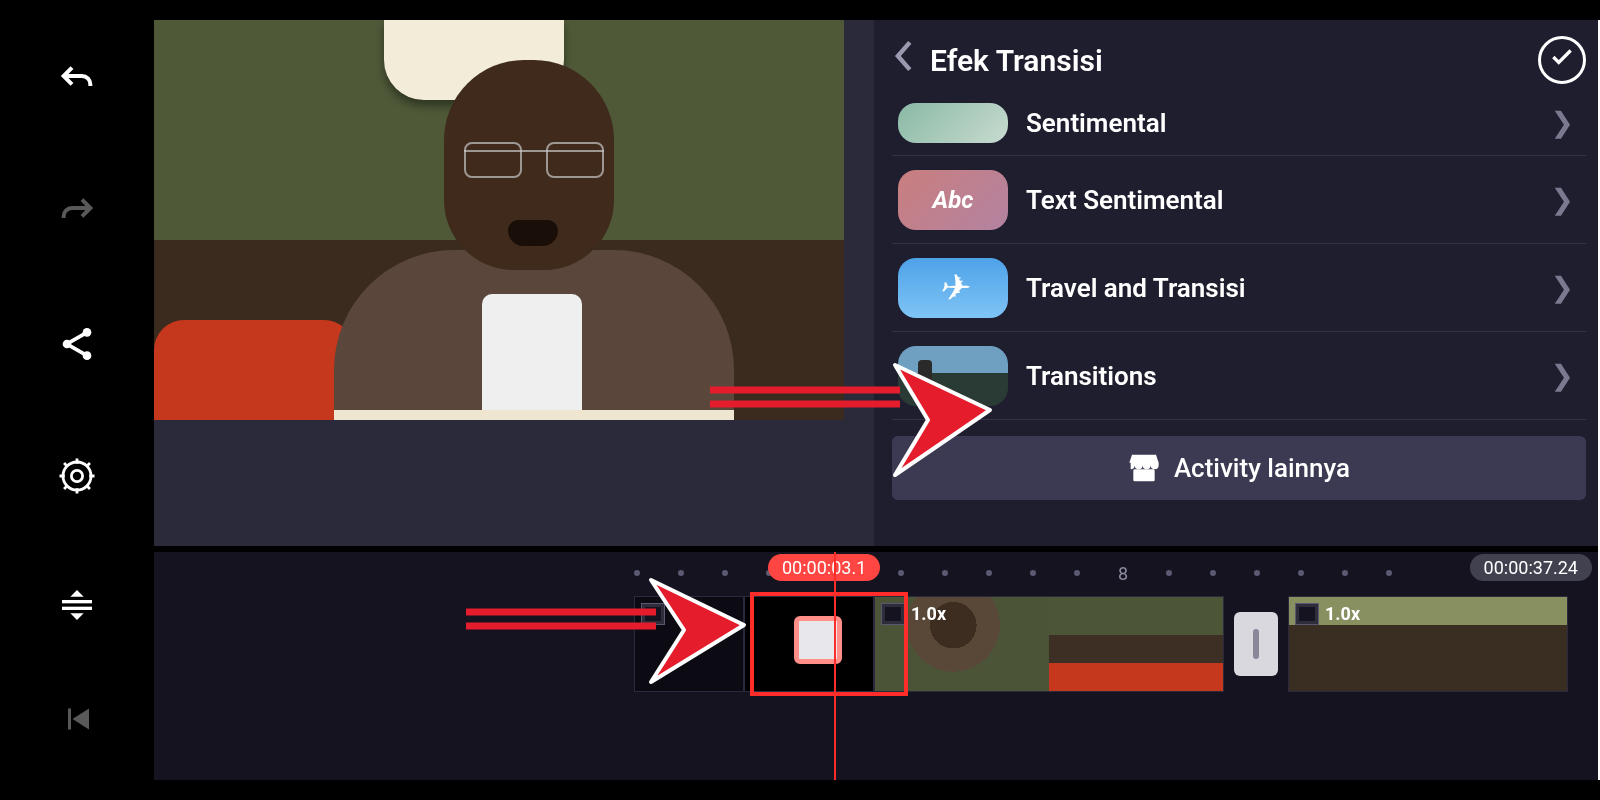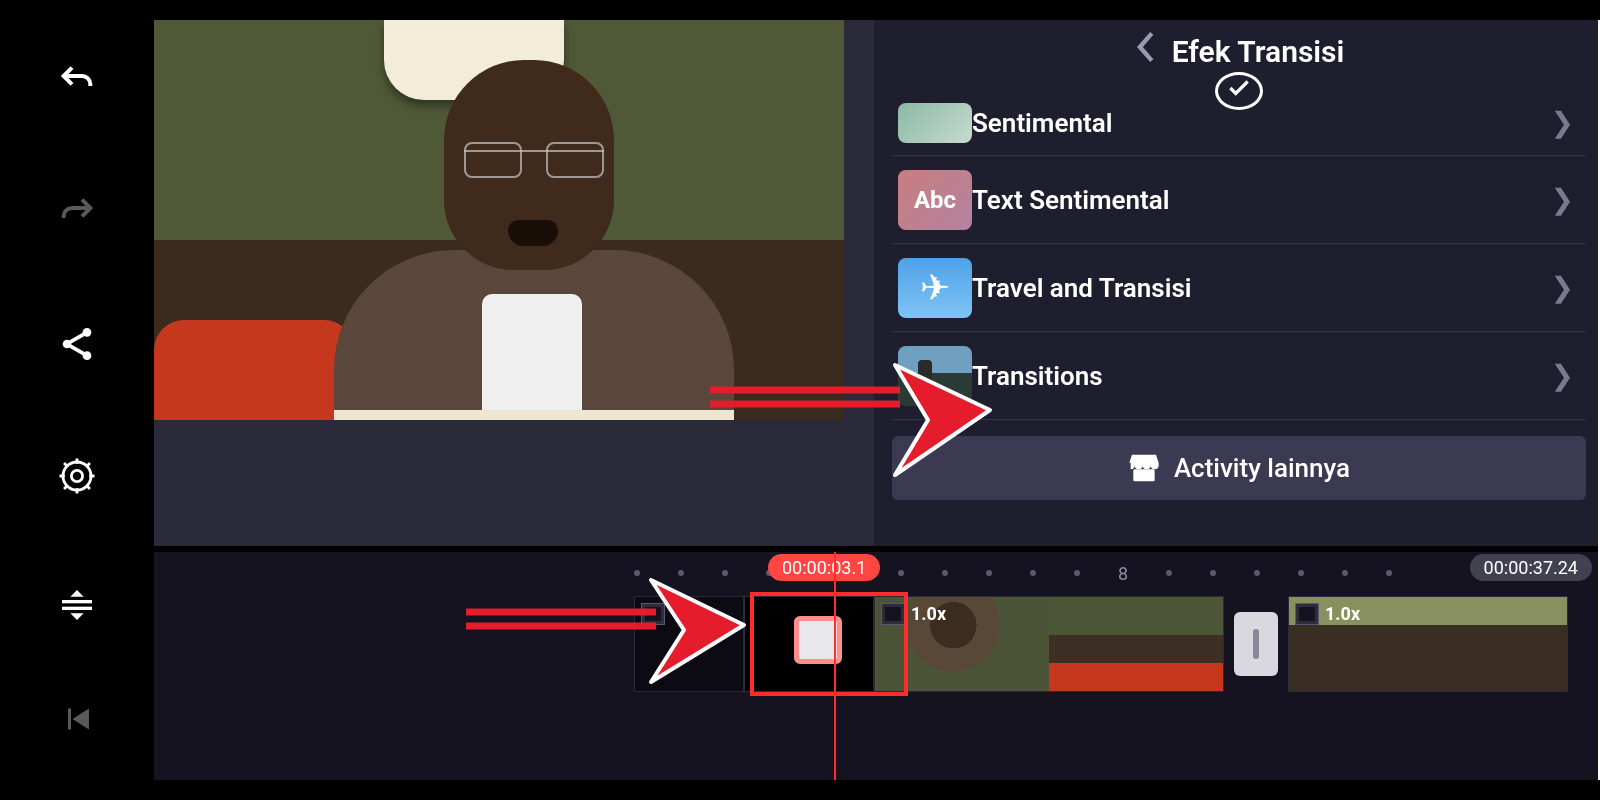--- a/index.html
+++ b/index.html
@@ -20,30 +20,30 @@
   .head { position:absolute; left:170px; top:0; width:170px; height:210px; background:#3f2a1c; border-radius: 80px 80px 70px 70px; }
   .glasses { position:absolute; left:190px; top:90px; width:140px; height:24px; border-top:2px solid rgba(200,200,200,.7); }
   .glasses::before, .glasses::after{content:"";position:absolute;top:-10px;width:54px;height:32px;border:2px solid rgba(200,200,200,.7);border-radius:8px;}
   .glasses::before{left:0;} .glasses::after{right:0;}
   .mouth { position:absolute; left:234px; top:160px; width:50px; height:26px; background:#1a0e08; border-radius: 20px 20px 30px 30px; }
   .torso { position:absolute; left:60px; top:190px; width:400px; height:220px; background:#5a463a; border-radius:120px 120px 0 0; }
   .torso::after{content:"";position:absolute;left:148px;top:44px;width:100px;height:120px;background:#efefef;border-radius:10px 10px 0 0;}
   .stripe { position:absolute; left:60px; top:350px; width:400px; height:40px; background:linear-gradient(180deg,#efe6d2 0,#efe6d2 12px,#5a463a 12px,#5a463a 20px,#efe6d2 20px,#efe6d2 32px,#5a463a 32px);}
   .couch { position:absolute; left:0; top:300px; width:200px; height:140px; background:#c6381d; border-radius:30px; }
   .panel { flex:1; background:#1f1e2e; display:flex; flex-direction:column; padding: 10px 12px 16px 18px; }
-  .panel-header { display:flex; align-items:center; justify-content:space-between; height:60px; margin-bottom:8px;flex-direction:column; }
+  .panel-header { display:flex; align-items:center; justify-content:space-between; height:60px; margin-bottom:8px; }
   .panel-left { display:flex; align-items:center; gap:16px; }
   .back-chev { color:#9a99b0; font-size:34px; }
   .panel-title { font-size:30px; font-weight:600; color:#fff; }
   .confirm { width:48px; height:48px; border:3px solid #fff; border-radius:50%; display:flex; align-items:center; justify-content:center; font-size:26px; }
   .cat-list { display:flex; flex-direction:column; }
-  .cat-item { display:flex; align-items:center; gap:0; padding: 8px 6px; border-bottom:1px solid #34334a; min-height:88px; position:relative; }
+  .cat-item { display:flex; align-items:center; gap:18px; padding: 8px 6px; border-bottom:1px solid #34334a; min-height:88px; position:relative; }
   .cat-item:first-child { min-height: 58px; padding-top:0; }
   .cat-item:first-child .thumb { height:40px; }
-  .thumb { width:74px; height:60px; border-radius:8px; flex-shrink:0; }
+  .thumb { width:110px; height:60px; border-radius:18px; flex-shrink:0;font-style:italic; }
   .thumb.sent { background: linear-gradient(135deg,#8ab9a6,#c8dbd0); }
   .thumb.text { background: linear-gradient(135deg,#c97e7e,#b383a1); display:flex;align-items:center;justify-content:center;font-weight:700;font-size:24px;color:#fff;}
   .thumb.travel { background: linear-gradient(180deg,#4ea2e8,#7fc4f6); display:flex;align-items:center;justify-content:center; }
   .thumb.accel { background: linear-gradient(180deg,#6fa0c2 0,#6fa0c2 45%,#2a3a34 45%); position:relative; }
   .thumb.accel::after{content:"";position:absolute;left:20px;top:14px;width:14px;height:26px;background:#2a2a2a;border-radius:4px;}
   .cat-label { font-size:26px; font-weight:600; color:#fff; }
   .cat-chev { color:#7a7990; font-size:28px; margin-left:auto; padding-right:6px; }
   .more-btn { margin-top:16px; background:#3b3a52; height:64px; border-radius:6px; display:flex; align-items:center; justify-content:center; gap:14px; font-size:26px; color:#fff; font-weight:500; }
   .timeline-area { height:228px; background:#14131f; display:flex; }
   .tl-body { flex:1; position:relative; overflow:hidden; }

